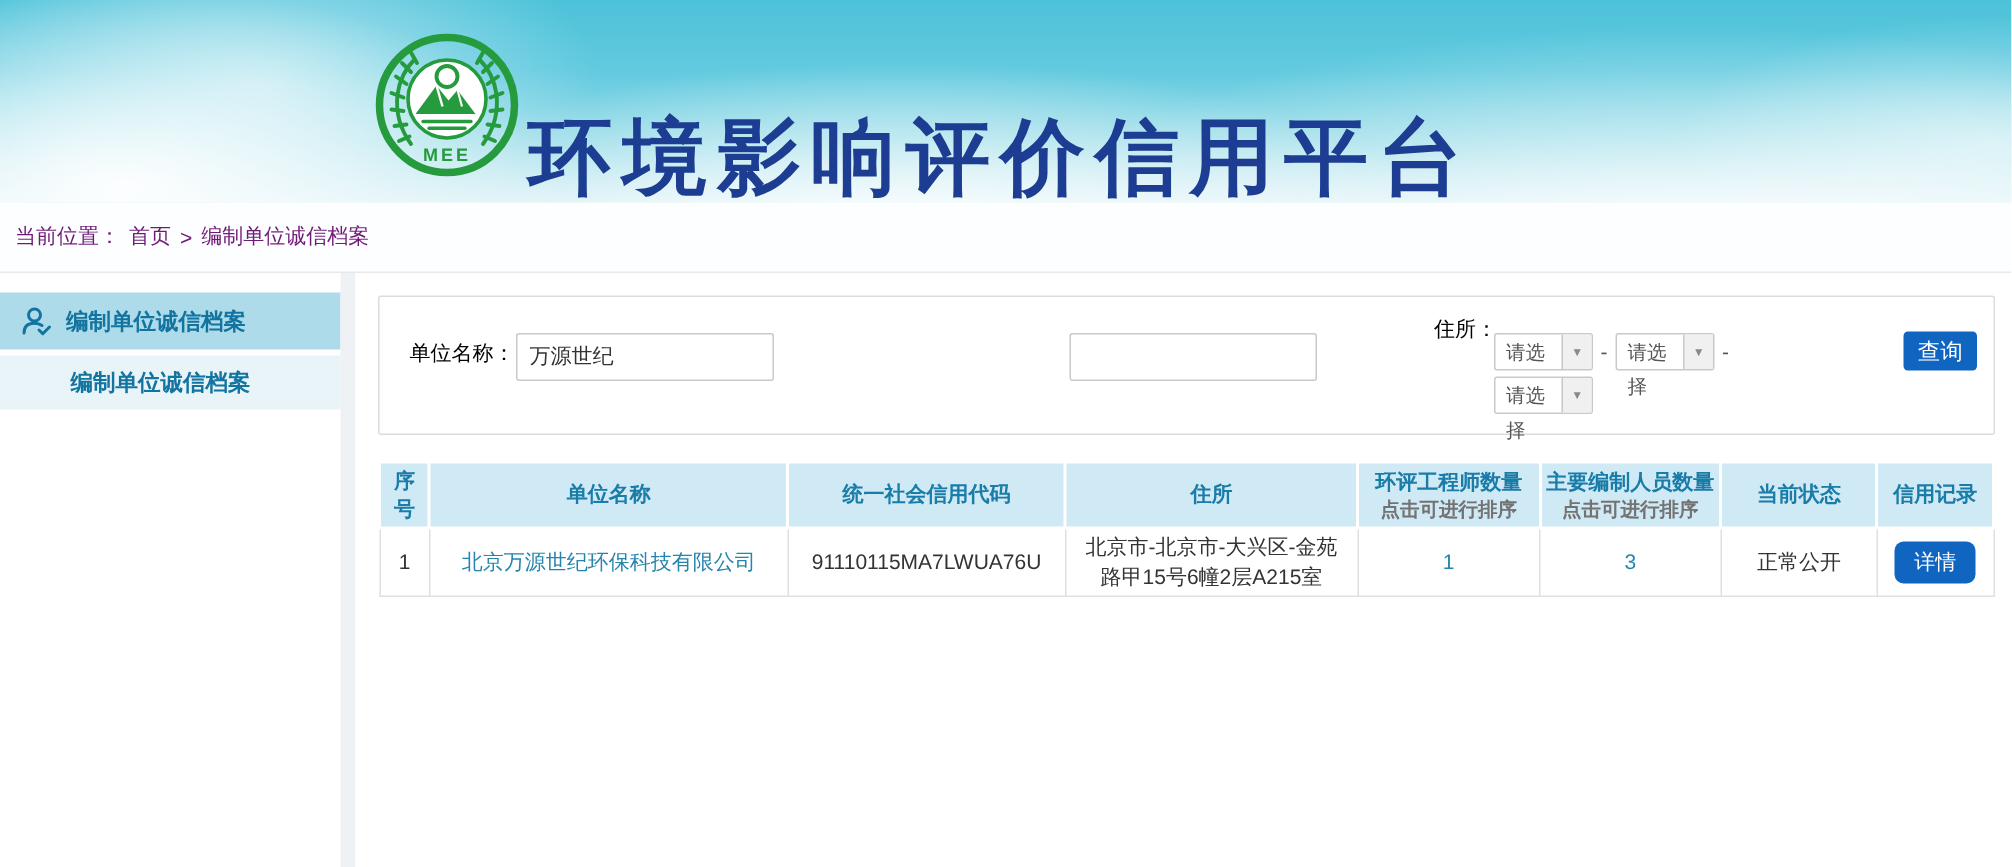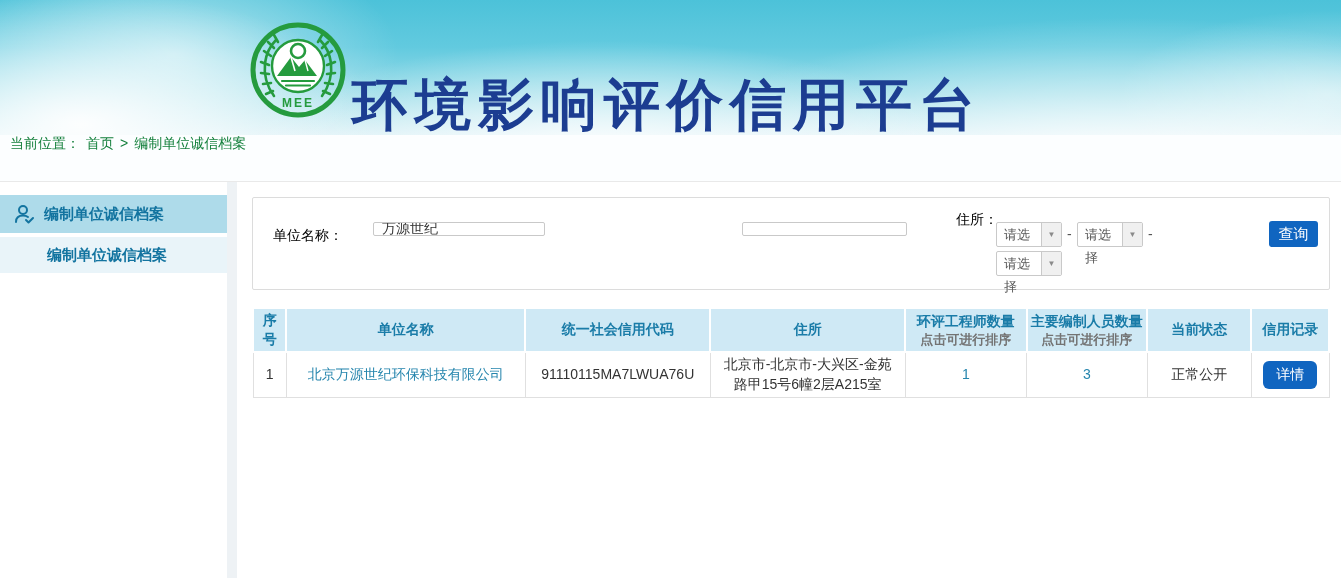--- a/index.html
+++ b/index.html
@@ -20,22 +20,22 @@
   .mee-logo { position: absolute; left: 249px; top: 21px; width: 98px; height: 98px; }
   .site-title {
     position: absolute; left: 352px; top: 36px;
     font-size: 56px; font-weight: bold; letter-spacing: 7px;
     color: #1c3d91; white-space: nowrap; margin-top: 32px;
   }
 
   
   .breadcrumb-bar {
     height: 47px; background: #fcfeff; border-bottom: 1px solid #e9e9e9;
-    display: flex; padding-left: 10px;
-    font-size: 14px; color: #15803d;
+    display: flex; align-items: center; padding-left: 10px;
+    font-size: 14px; color: #701a75;
   }
   .breadcrumb-bar span { margin-right: 6px; }
   .crumb-link { cursor: pointer; }
 
   
   .content-row { display: flex; height: 396px; }
   .sidebar { width: 227px; background: #fff; padding-top: 13px; flex: none; }
   .side-item-main {
     height: 38px; background: #aedbea; display: flex; align-items: center;
     padding-left: 13px; cursor: pointer;
@@ -49,24 +49,23 @@
   .divider-strip { width: 10px; background: #eef2f5; flex: none; }
   .main-area { flex: 1; background: #fff; padding: 15px 11px 0 15px; }
 
   
   .search-panel {
     position: relative; width: 100%; height: 93px;
     border: 1px solid #dcdcdc; border-radius: 2px; background: #fff;
   }
   .sp-label { position: absolute; font-size: 14px; color: #000000; line-height: 26px; }
   .sp-input {
-    position: absolute; height: 14px; border: 1px solid #c9c9c9; border-radius: 2px;
+    position: absolute; height: 32px; border: 1px solid #c9c9c9; border-radius: 2px;
     font-size: 14px; color: #333; padding: 0 8px; outline: none;
     font-family: "Liberation Sans", sans-serif;
-    margin-left: 29px;
   }
   .lbl-unit { left: 20px; top: 24px; }
   .inp-unit { left: 91px; top: 24px; width: 172px; }
   .lbl-code { left: 324px; top: 24px; }
   .inp-code { left: 460px; top: 24px; width: 165px; }
   .lbl-addr { left: 703px; top: 8px; }
   .dropdown {
     position: absolute; width: 66px; height: 25px; border: 1px solid #c9c9c9;
     border-radius: 2px; background: #fff; display: flex; cursor: pointer;
   }

